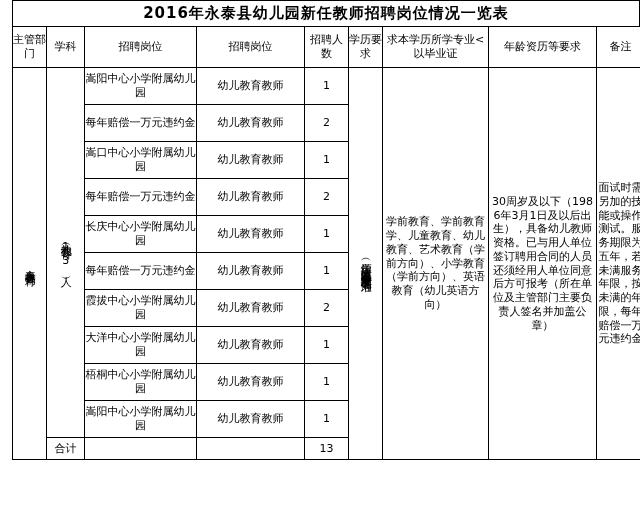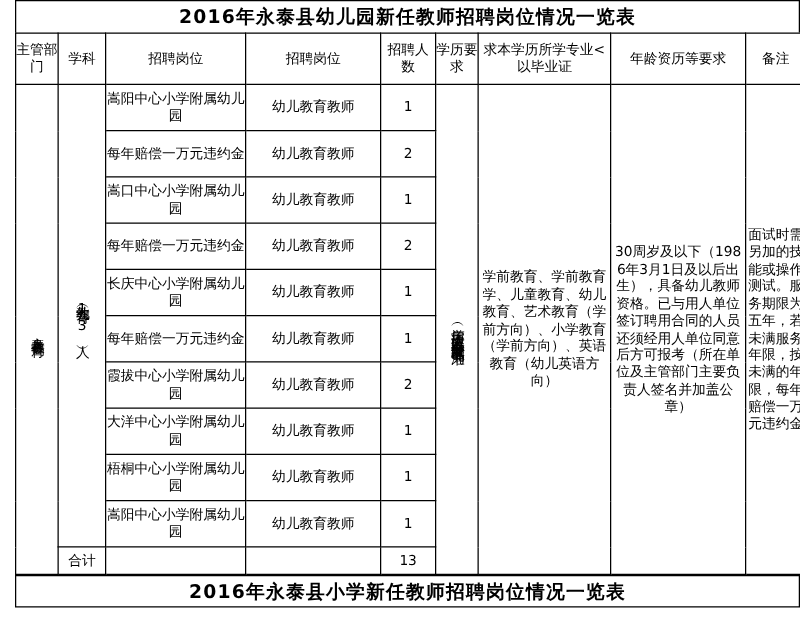--- a/index.html
+++ b/index.html
@@ -198,17 +198,14 @@
 
       <tr class="total-row">
         <td>合计</td>
         <td></td>
         <td></td>
         <td>13</td>
       </tr>
     </tbody>
   </table>
 
-  <div class="title-bar bottom">
-    <span class="title-text">2016年永泰县小学新任教师招聘岗位情况一览表</span>
-  </div>
 
 </div>
 
 </body></html>

